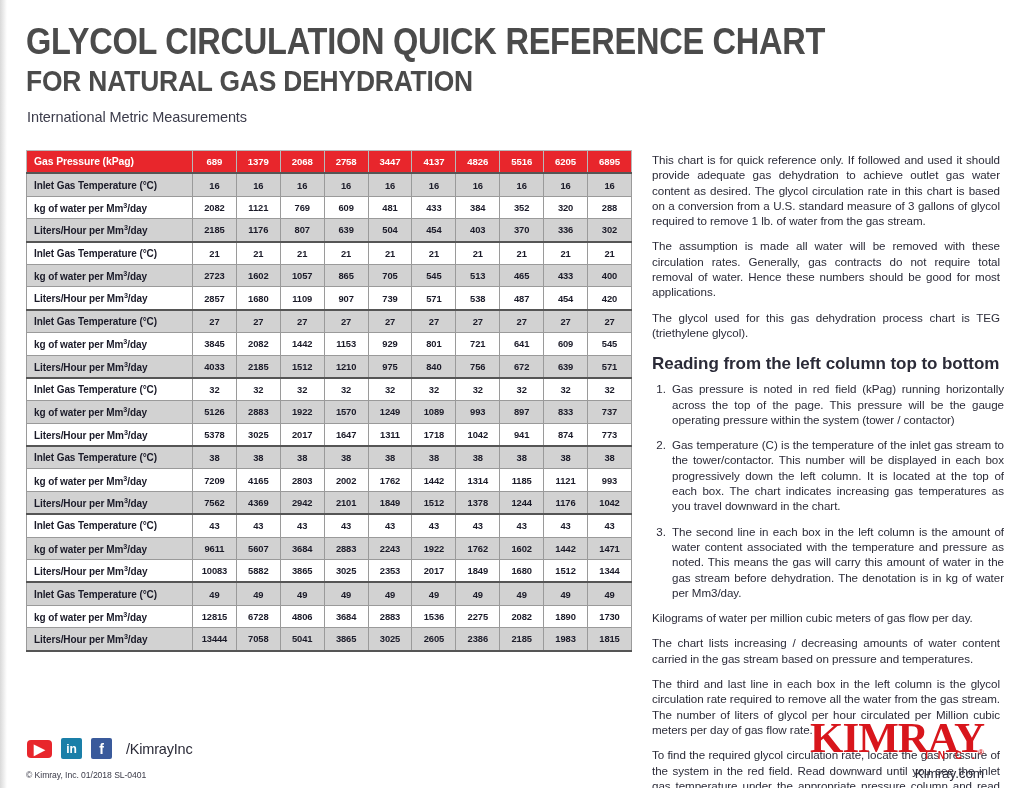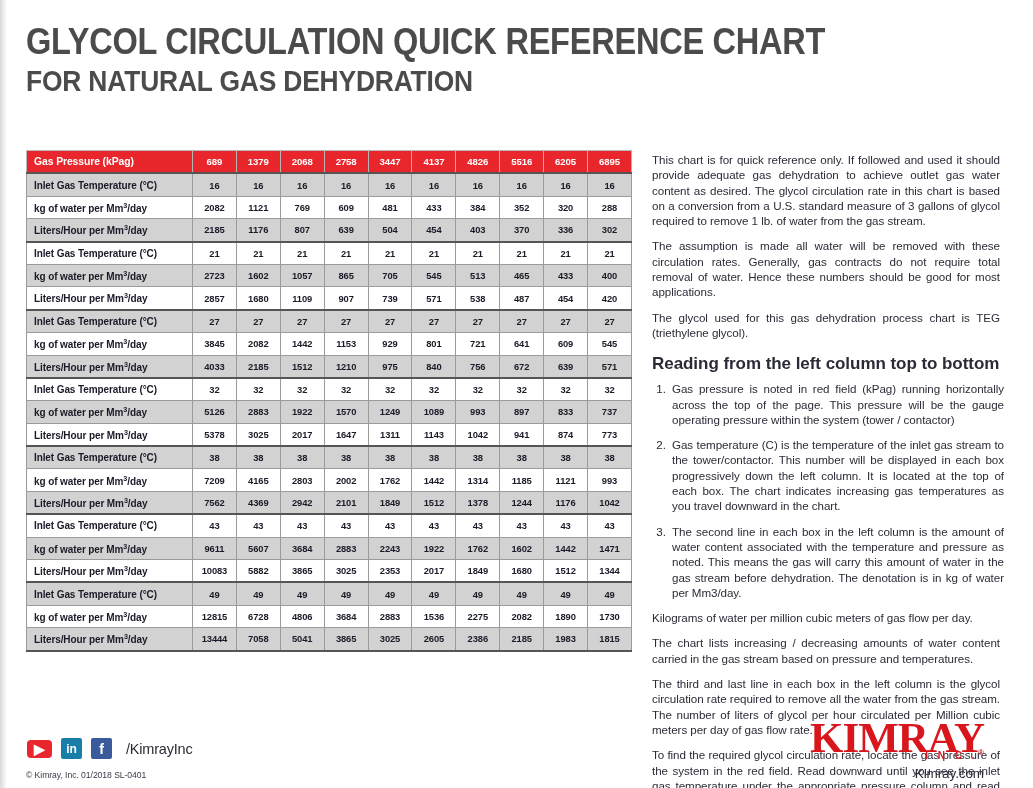--- a/index.html
+++ b/index.html
@@ -248,20 +248,21 @@
   }
 </style>
 </head>
 <body>
 
 <div id="page">
 
   <div class="header">
     <h1 class="title-main">GLYCOL CIRCULATION QUICK REFERENCE CHART</h1>
     <h2 class="title-sub">FOR NATURAL GAS DEHYDRATION</h2>
+    <div class="title-note">International Metric Measurements</div>
   </div>
 
   <div class="table-wrap">
     <table class="grid">
       <thead>
         <tr class="hdr">
           <th class="label">Gas Pressure (kPag)</th>
         <th>689</th>
             <th>1379</th>
             <th>2068</th>
@@ -418,21 +419,21 @@
             <td>833</td>
             <td>737</td>
           </tr>
           <tr class="plain">
             <td class="label">Liters/Hour per Mm<span class="sup">3</span>/day</td>
             <td>5378</td>
             <td>3025</td>
             <td>2017</td>
             <td>1647</td>
             <td>1311</td>
-            <td>1143</td>
+            <td>1718</td>
             <td>1042</td>
             <td>941</td>
             <td>874</td>
             <td>773</td>
           </tr>
           <tr class="shade blockstart">
             <td class="label">Inlet Gas Temperature (°C)</td>
             <td>38</td>
             <td>38</td>
             <td>38</td>

